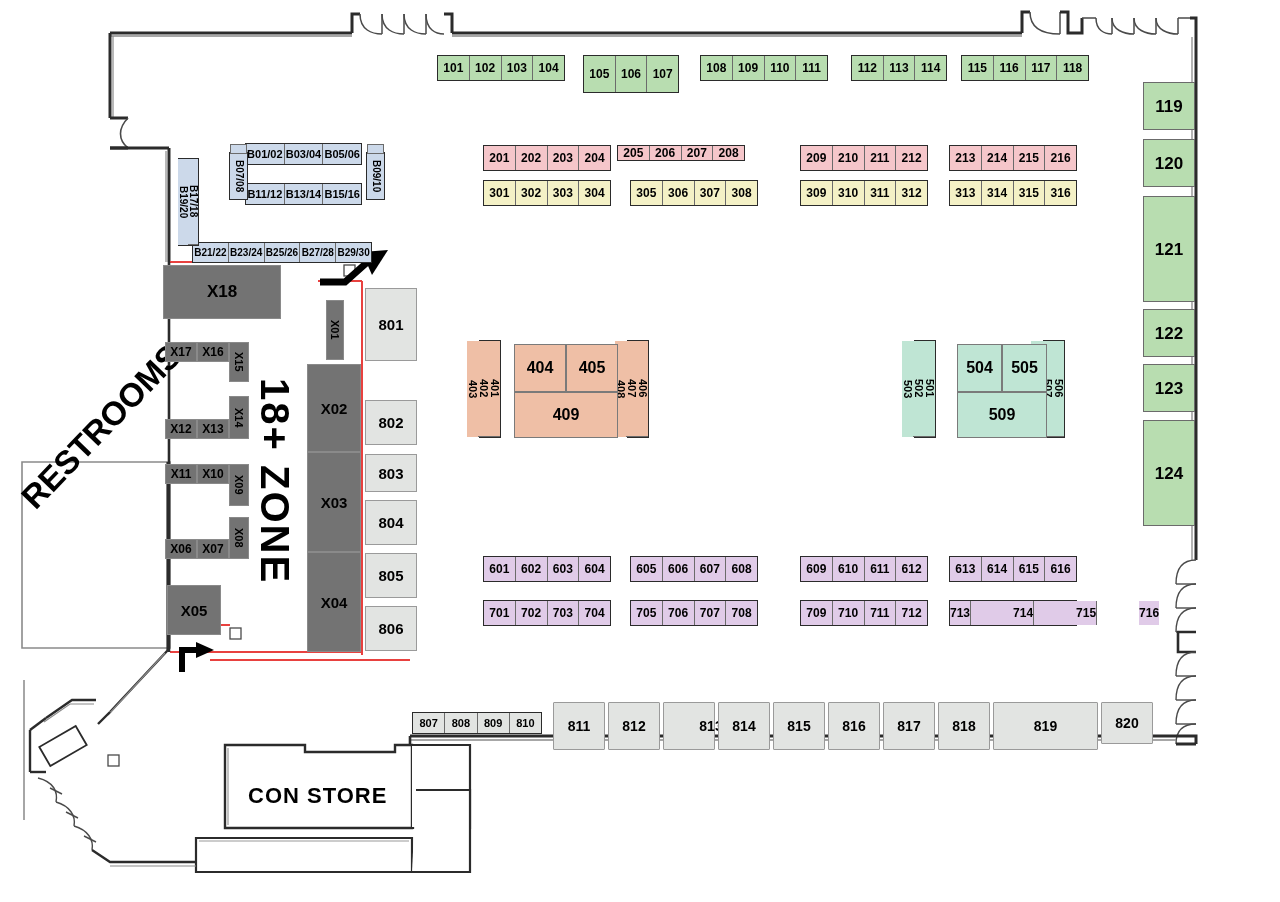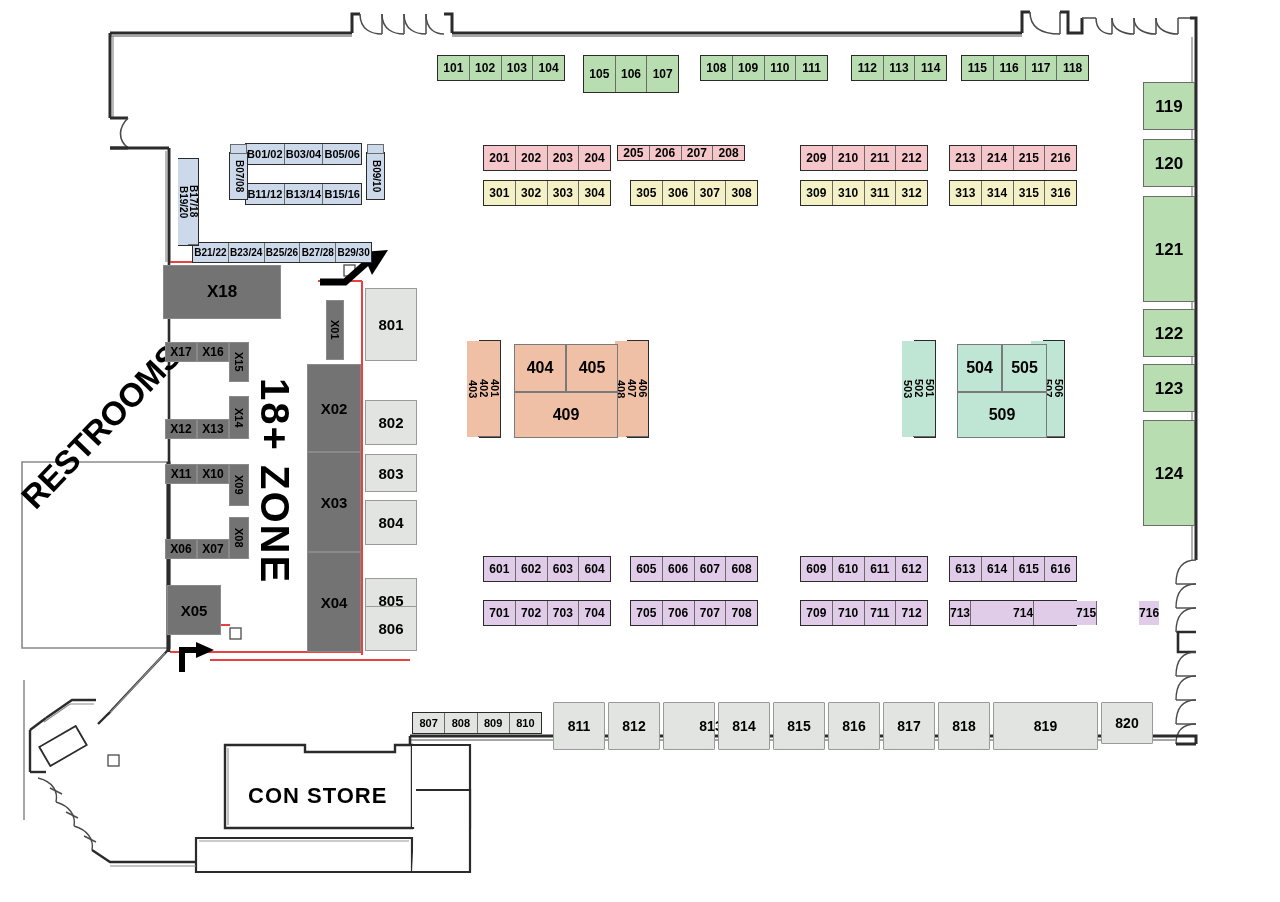--- a/index.html
+++ b/index.html
@@ -391,21 +391,21 @@
       <div class="bigbooth xpink" style="left: 229px; top: 464px; width: 20px; height: 42px; font-size: 11px; writing-mode: vertical-rl; border-width: 1.1px;">X09</div>
       <div class="bigbooth xpink" style="left: 229px; top: 517px; width: 20px; height: 42px; font-size: 11px; writing-mode: vertical-rl; border-width: 1.1px;">X08</div>
       <div class="bigbooth xpink" style="left: 326px; top: 300px; width: 18px; height: 60px; font-size: 11px; writing-mode: vertical-rl;">X01</div>
       <div class="bigbooth xpink" style="left: 307px; top: 364px; width: 54px; height: 88px; font-size: 15px;">X02</div>
       <div class="bigbooth xpink" style="left: 307px; top: 452px; width: 54px; height: 100px; font-size: 15px;">X03</div>
       <div class="bigbooth xpink" style="left: 307px; top: 552px; width: 54px; height: 100px; font-size: 15px;">X04</div>
       <div class="greybooth grey" style="left: 365px; top: 288px; width: 52px; height: 73px; font-size: 15px;">801</div>
       <div class="greybooth grey" style="left: 365px; top: 400px; width: 52px; height: 45px; font-size: 15px;">802</div>
       <div class="greybooth grey" style="left: 365px; top: 454px; width: 52px; height: 38px; font-size: 15px;">803</div>
       <div class="greybooth grey" style="left: 365px; top: 500px; width: 52px; height: 45px; font-size: 15px;">804</div>
-      <div class="greybooth grey" style="left: 365px; top: 578px; width: 52px; height: 45px; font-size: 15px;">805</div>
+      <div class="greybooth grey" style="left: 365px; top: 553px; width: 52px; height: 45px; font-size: 15px;">805</div>
       <div class="greybooth grey" style="left: 365px; top: 606px; width: 52px; height: 45px; font-size: 15px;">806</div>
       <div class="grp grey" style="left: 412px; top: 712px; width: 130px; height: 22px;">
         <div class="booth grey" style="font-size: 11px;">807</div>
         <div class="booth grey" style="font-size: 11px;">808</div>
         <div class="booth grey" style="font-size: 11px;">809</div>
         <div class="booth grey" style="font-size: 11px;">810</div>
       </div>
       <div class="greybooth grey" style="left: 553px; top: 702px; width: 52px; height: 48px; font-size: 14px; border-radius: 1px;">811</div>
       <div class="greybooth grey" style="left: 608px; top: 702px; width: 52px; height: 48px; font-size: 14px; border-radius: 1px;">812</div>
       <div class="greybooth grey" style="left: 663px; top: 702px; width: 52px; height: 48px; font-size: 14px; border-radius: 1px; padding-left: 44px;">813</div>

